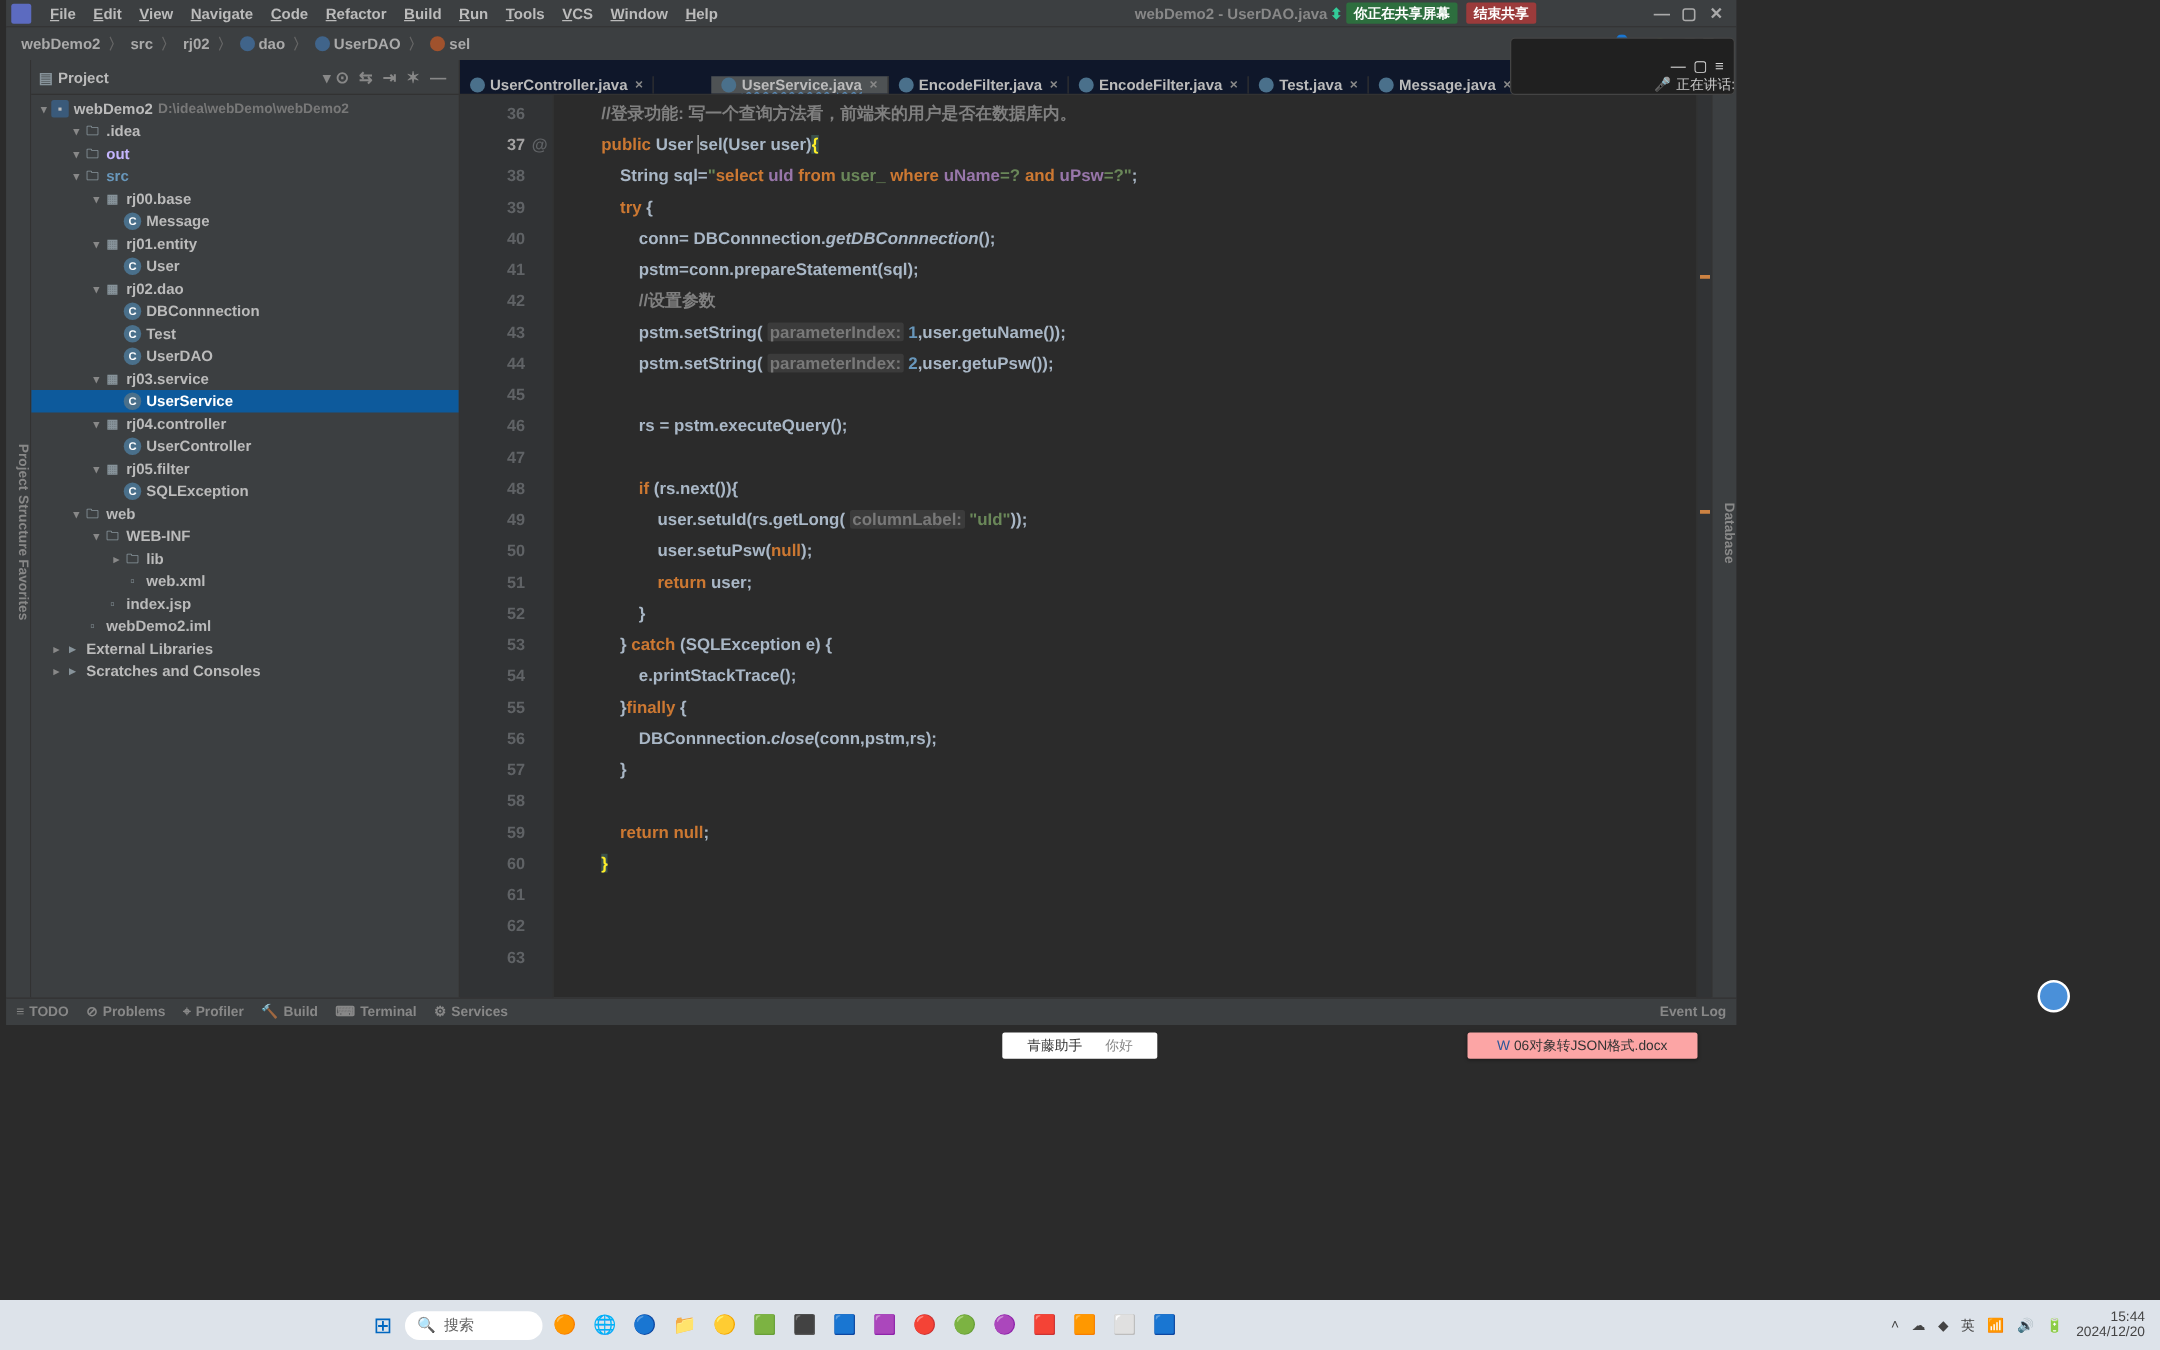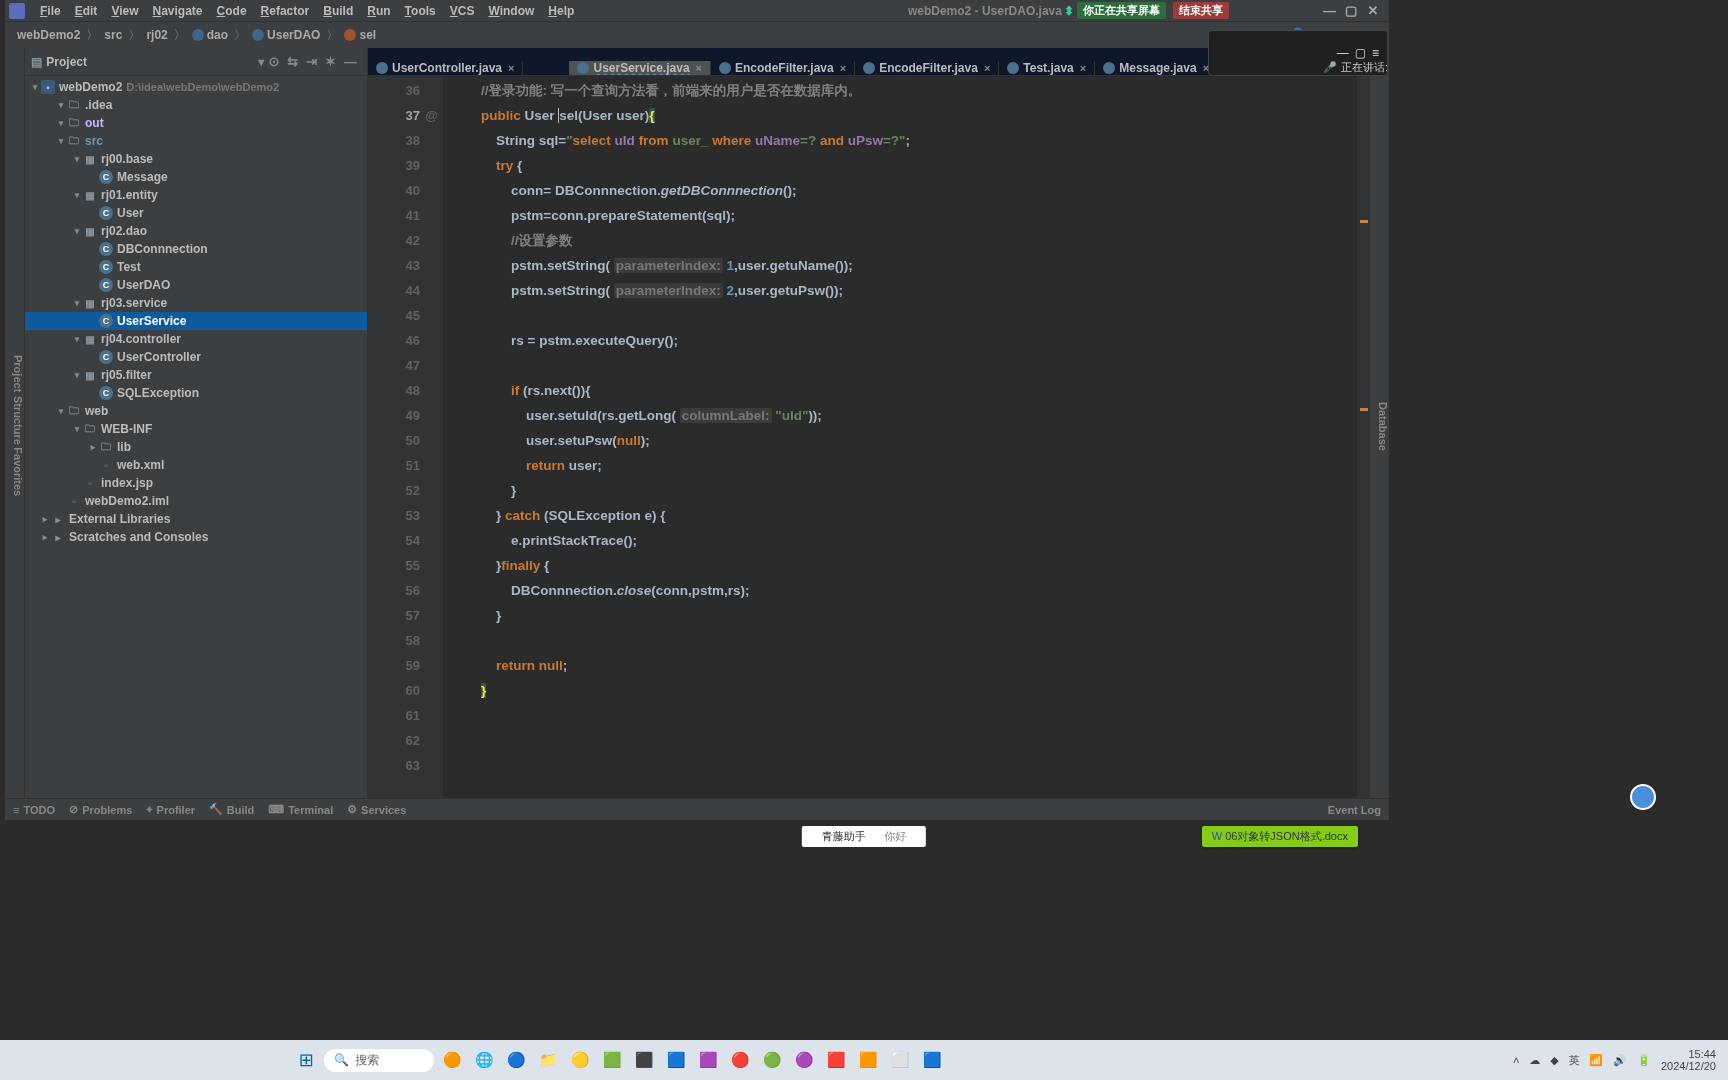--- a/index.html
+++ b/index.html
@@ -75,21 +75,21 @@
 .code-col .bracket{background:#3b514d;color:#ffef28;}
 .errstripe{width:12px;background:#313335;border-left:1px solid #323232;position:relative;}
 .errstripe .mark{position:absolute;width:8px;height:3px;left:2px;}
 
 
 .statusbar{height:22px;background:#3c3f41;border-top:1px solid #323232;display:flex;align-items:center;font-size:11px;color:#888;padding:0 8px;gap:14px;}
 .statusbar .sb-item{display:flex;align-items:center;gap:4px;}
 .statusbar .right{margin-left:auto;display:flex;gap:12px;justify-content:flex-end;}
 .overlay-ctrl{position:absolute;right:340px;top:30px;width:180px;height:46px;background:#202020;border:1px solid #444;border-radius:4px;display:flex;align-items:center;padding:4px 8px;gap:6px;}
 .overlay-ctrl .wbtns{margin-left:auto;display:flex;gap:6px;color:#ddd;}
-.doc-chip{position:absolute;right:370px;top:826px;background:#84cc16;color:#333;padding:3px 10px;font-size:11px;border-radius:2px;box-shadow:0 1px 3px rgba(0,0,0,.4);}
+.doc-chip{position:absolute;right:370px;top:826px;background:#fca5a5;color:#333;padding:3px 24px;font-size:11px;border-radius:2px;box-shadow:0 1px 3px rgba(0,0,0,.4);}
 .assistant-tip{position:absolute;left:50%;top:826px;transform:translateX(-50%);background:#fff;color:#333;padding:3px 20px;font-size:11px;border-radius:2px;}
 
 .taskbar{position:absolute;left:0;right:0;bottom:0;height:40px;background:#dde3ea;display:flex;align-items:center;padding:0 12px;gap:6px;}
 .taskbar .center-group{margin:0 auto;display:flex;align-items:center;gap:4px;}
 .taskbar .search{display:flex;align-items:center;background:#fff;border-radius:16px;padding:3px 10px;gap:6px;color:#666;font-size:12px;width:110px;}
 .taskbar .tb-ico{width:28px;height:28px;border-radius:4px;display:flex;align-items:center;justify-content:center;font-size:15px;}
 .taskbar .tray{margin-left:auto;display:flex;align-items:center;gap:10px;color:#444;font-size:11px;}
 .taskbar .clock{text-align:right;line-height:1.1;}
 
 .avatar-float{position:absolute;right:72px;top:784px;width:26px;height:26px;border-radius:50%;background:#4a90d9;border:2px solid #fff;}

